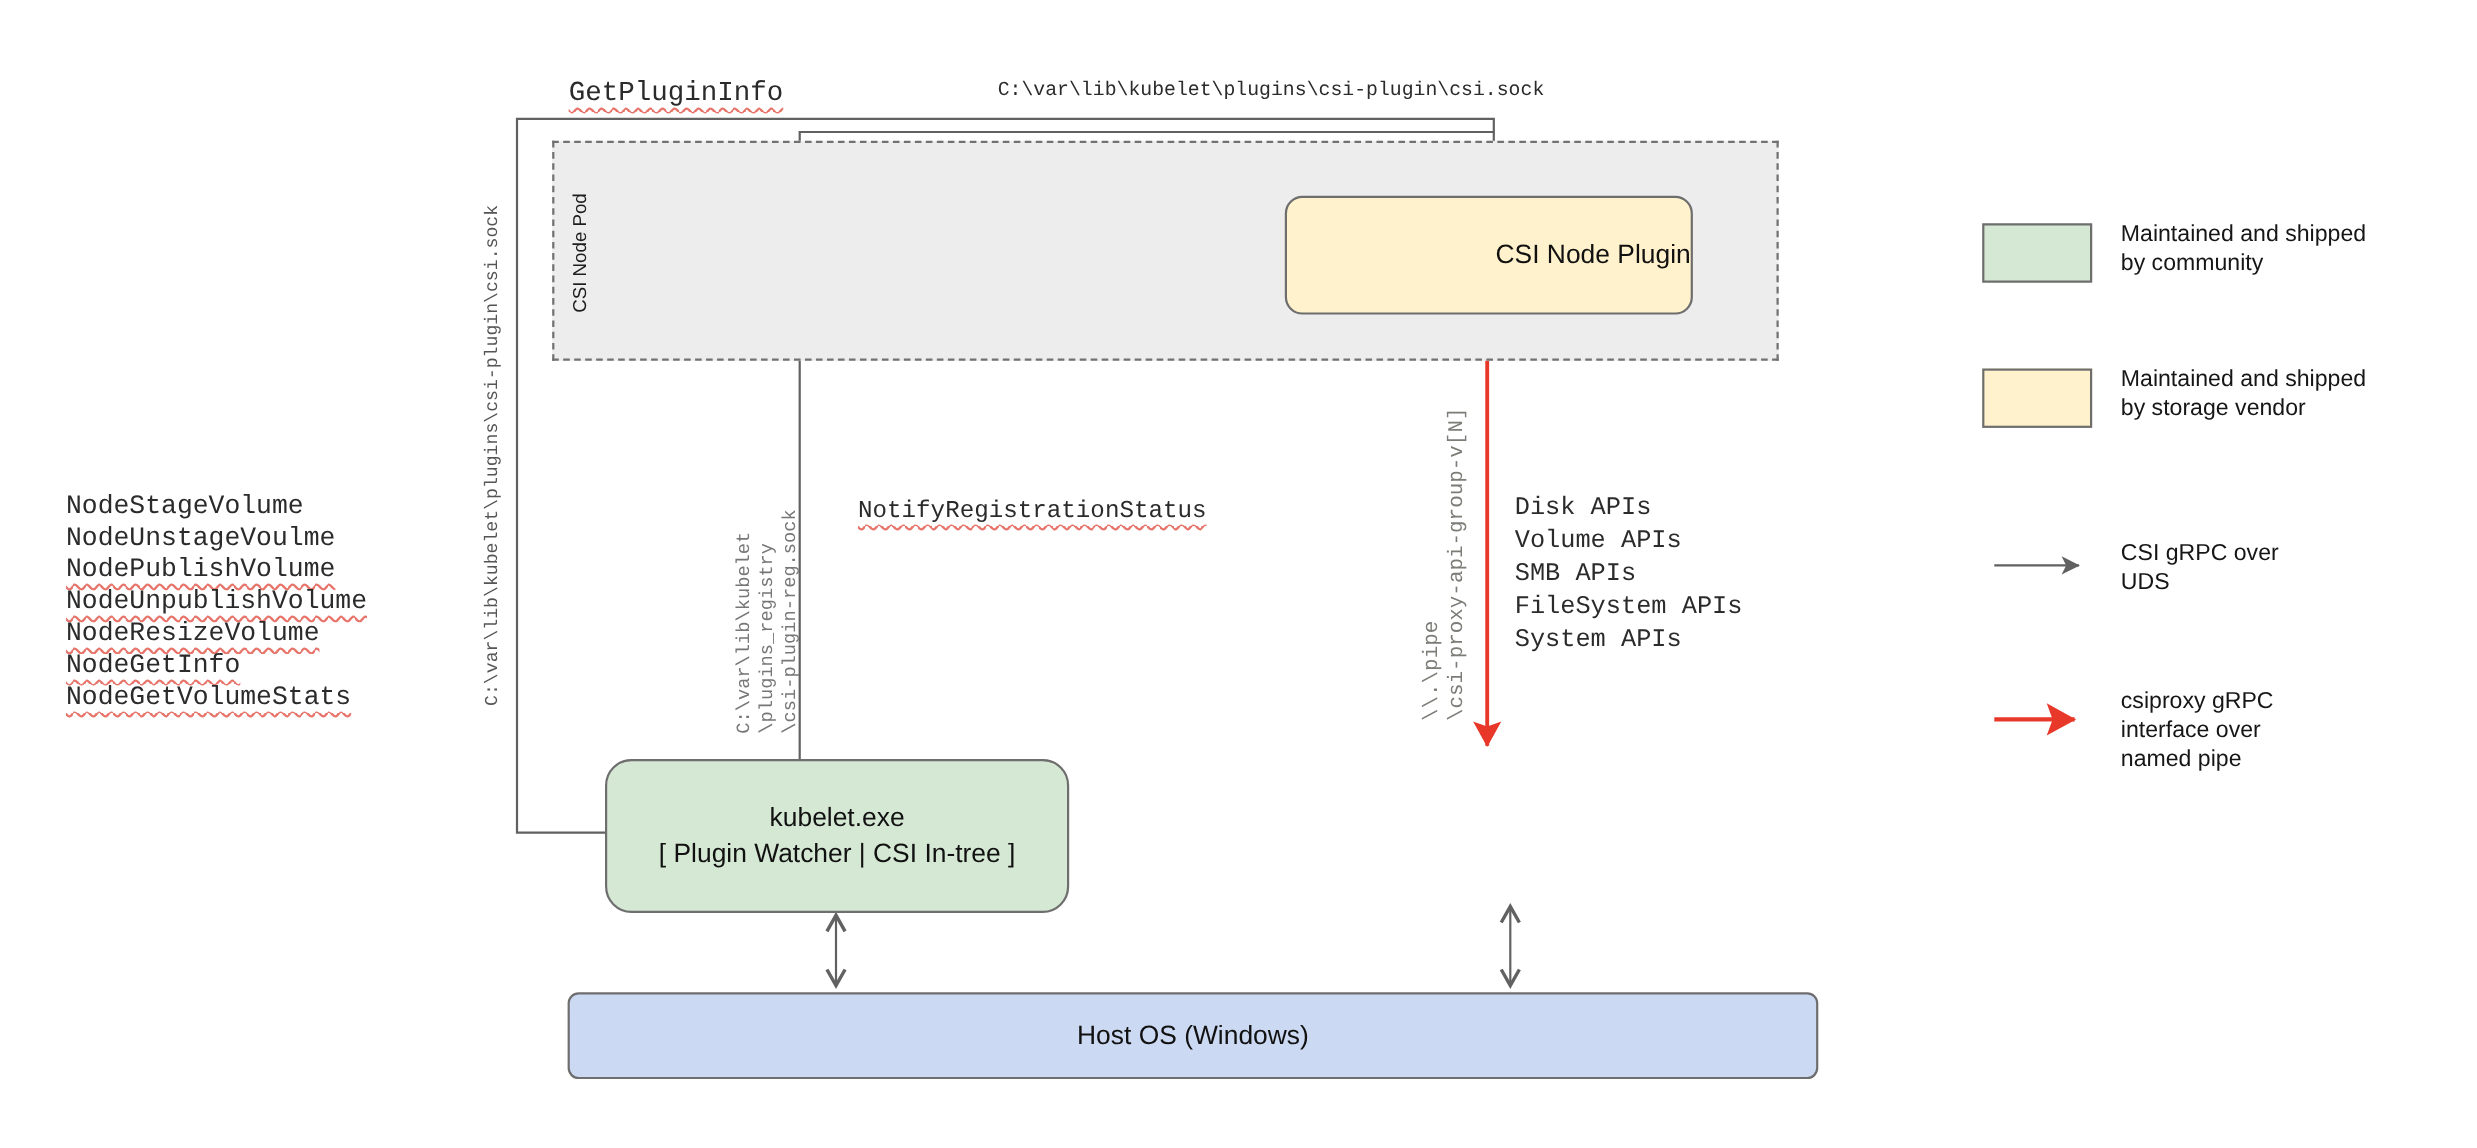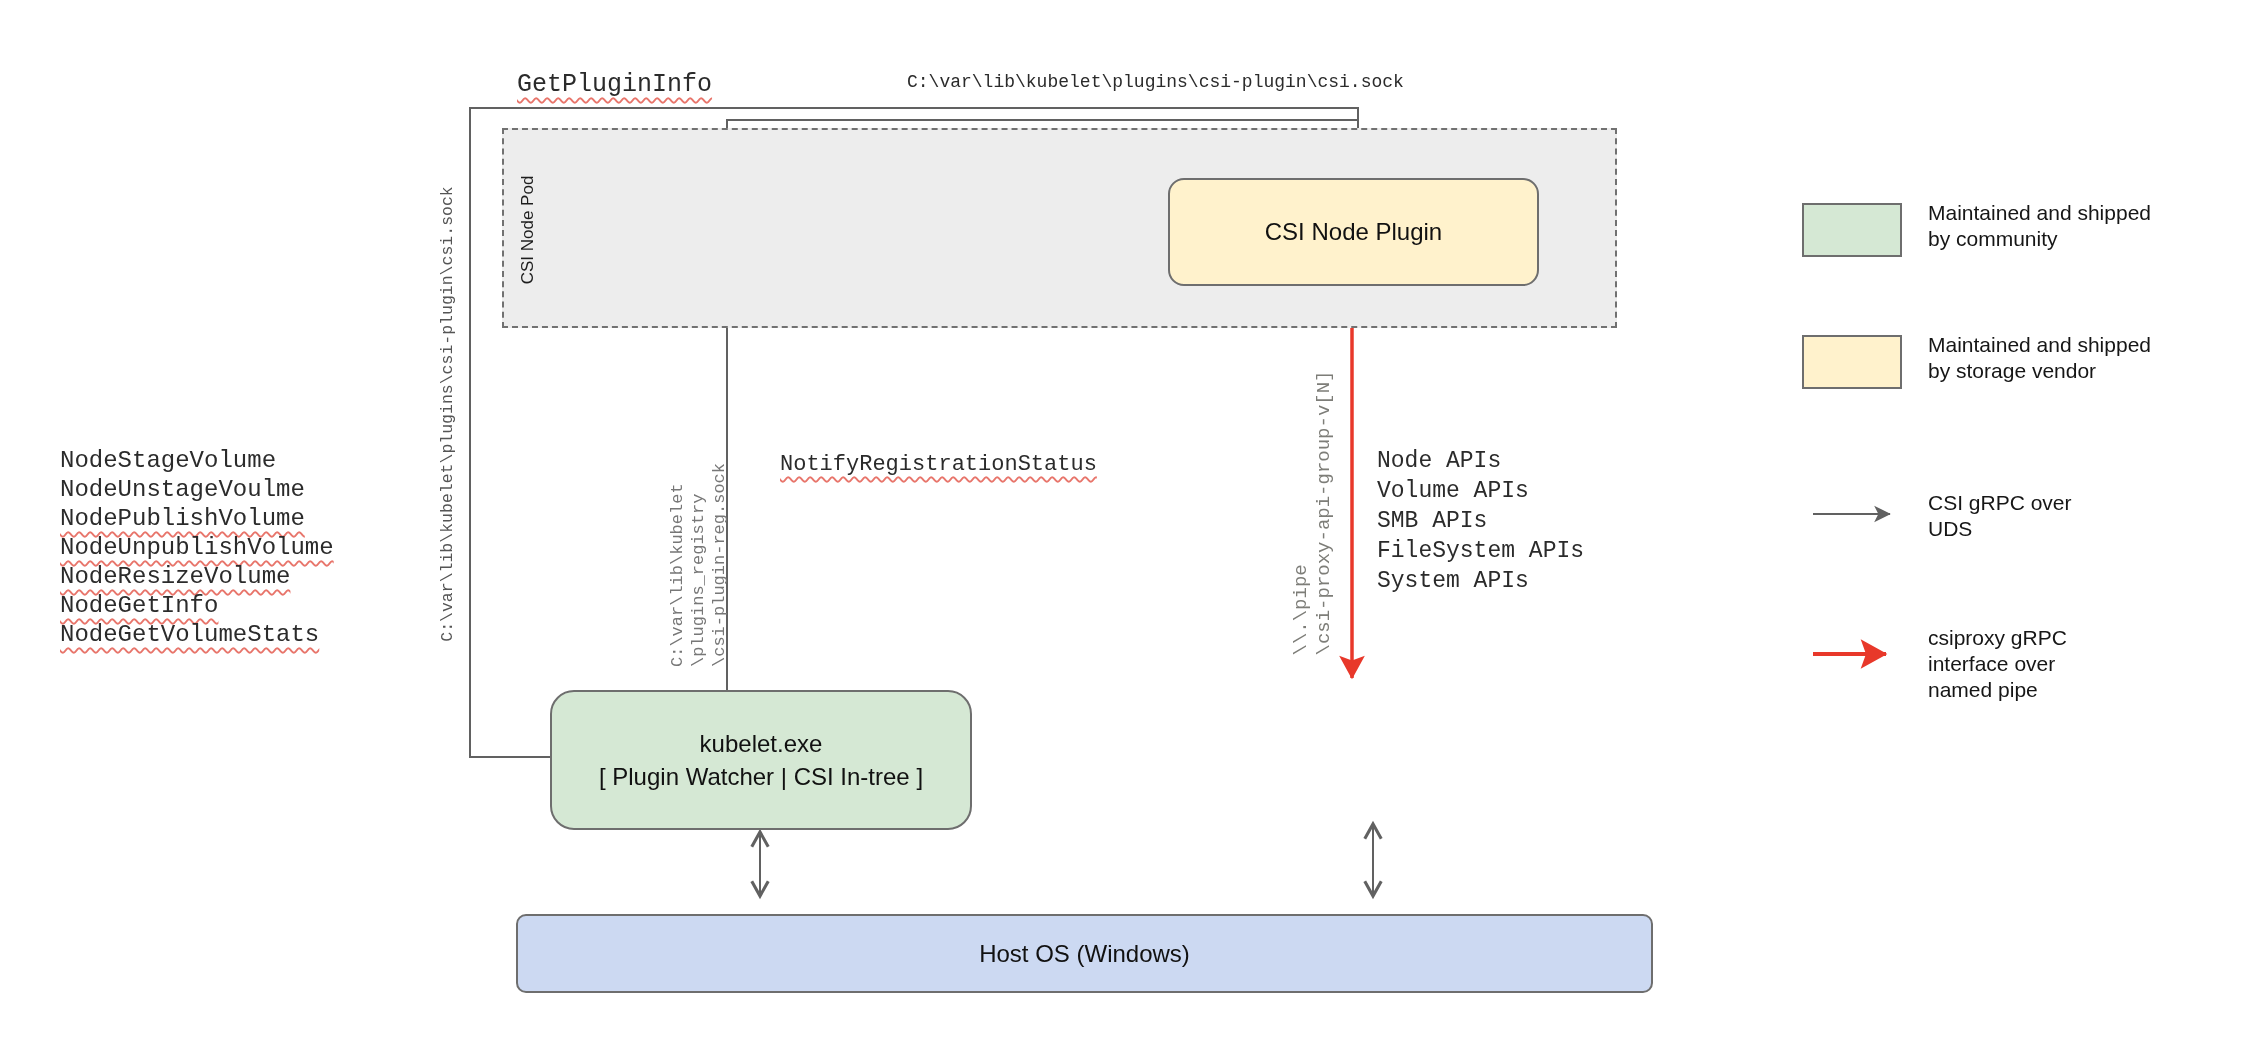--- a/index.html
+++ b/index.html
@@ -15,21 +15,21 @@
     text-underline-offset:6px;
   }
   
   .node-box {
     position:absolute; border:2px solid #6e6e6e; display:flex;
     flex-direction:column; align-items:center; justify-content:center;
     font-size:24px; color:#111; text-align:center;
   }
   .green  { background:#d5e8d4; }
   .yellow { background:#fff2cc; }
-  .blue   { background:#ccd9f2;margin-top:12px; }
+  .blue   { background:#ccd9f2; }
   .pod-box {
     position:absolute; left:502px; top:128px; width:1115px; height:200px;
     background:#ededed; border:2px dashed #717171; box-sizing:border-box;
   }
   
   .rot-center { position:absolute; width:0; height:0; }
   .rot-center > div {
     position:absolute; transform:translate(-50%,-50%) rotate(-90deg);
     white-space:pre; display:inline-block;
   }
@@ -70,21 +70,21 @@
     <line x1="1813" y1="514" x2="1890" y2="514" stroke="#616161" stroke-width="2" marker-end="url(#fillGray)"></line>
     <line x1="1813" y1="654" x2="1886" y2="654" stroke="#e8382a" stroke-width="4" marker-end="url(#fillRed)"></line>
   </svg>
 
   <div class="pod-box"></div>
   <div class="rot-center" style="left:528px; top:230px;">
     <div style="font-size:17px; color:#1d1d1d;">CSI Node Pod</div>
   </div>
 
 
-  <div class="node-box yellow" style="left:1168px; top:178px; width:367px; height:104px; border-radius:16px;">
+  <div class="node-box yellow" style="left:1168px; top:178px; width:367px; height:104px; border-radius:16px;align-items:flex-end;">
     <span>CSI Node Plugin</span>
   </div>
 
   <div class="node-box green" style="left:550px; top:690px; width:418px; height:136px; border-radius:24px; line-height:33px;">
     <span>kubelet.exe</span>
     <span>[ Plugin Watcher | CSI In-tree ]</span>
   </div>
 
 
   <div class="node-box blue" style="left:516px; top:902px; width:1133px; height:75px; border-radius:10px;">
@@ -107,21 +107,21 @@
     <div><span>NodeStageVolume</span></div>
     <div><span>NodeUnstageVoulme</span></div>
     <div><span class="sq">NodePublishVolume</span></div>
     <div><span class="sq">NodeUnpublishVolume</span></div>
     <div><span class="sq">NodeResizeVolume</span></div>
     <div><span class="sq">NodeGetInfo</span></div>
     <div><span class="sq">NodeGetVolumeStats</span></div>
   </div>
 
   <div class="api-list mono">
-    <div>Node APIs</div>
+    <div>Disk APIs</div>
     <div>Volume APIs</div>
     <div>SMB APIs</div>
     <div>FileSystem APIs</div>
     <div>System APIs</div>
   </div>
 
   <div class="rot-center" style="left:447px; top:414px;">
     <div class="mono" style="font-size:16.5px; color:#555;">C:\var\lib\kubelet\plugins\csi-plugin\csi.sock</div>
   </div>
 

